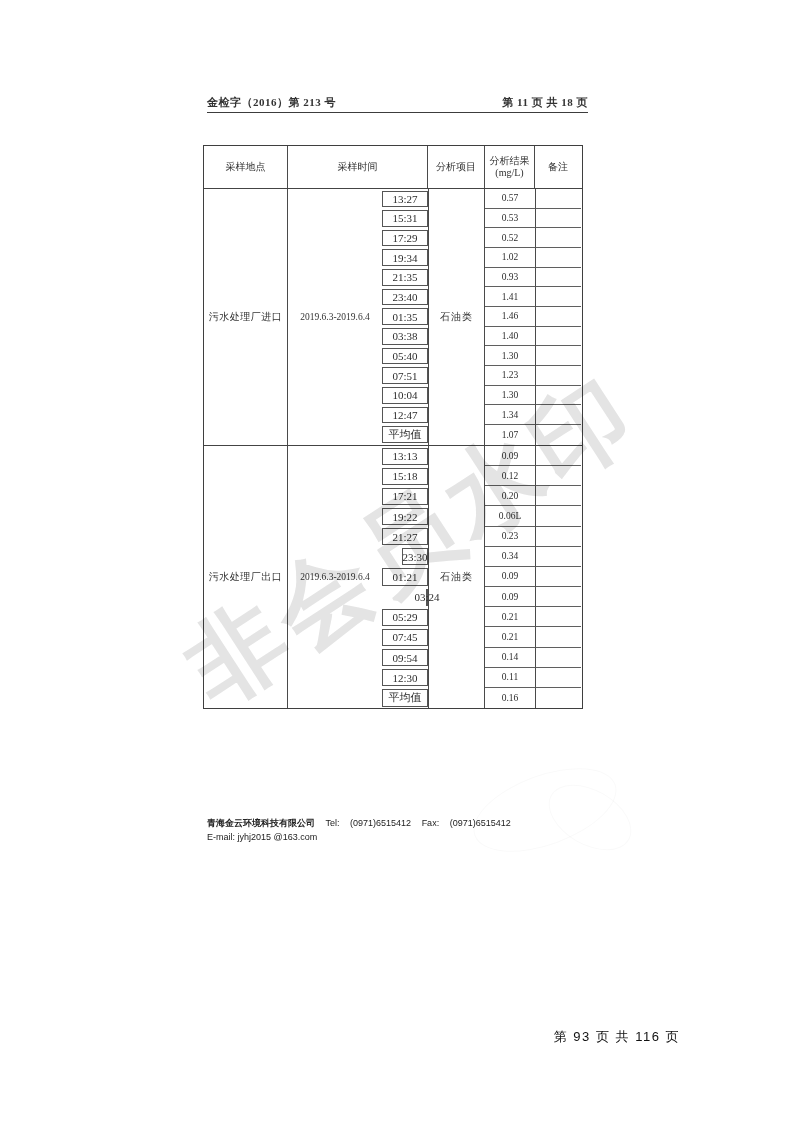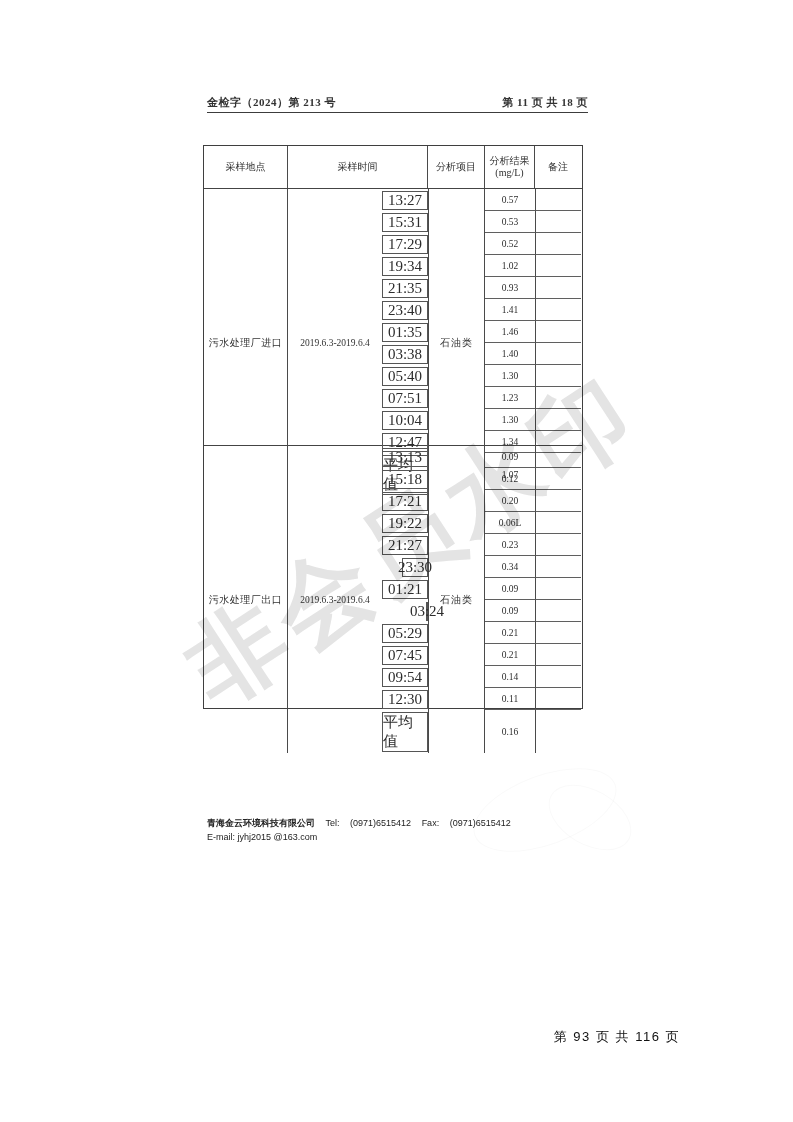--- a/index.html
+++ b/index.html
@@ -68,21 +68,21 @@
     grid-column: 4; grid-row: 1 / 14;
     border-left: 1px solid #4a4a4a; border-right: 1px solid #4a4a4a;
     display: flex; align-items: center; justify-content: center;
     font-size: 10px; color: #333; letter-spacing: 1px;
   }
   .cell-time { grid-column: 3; padding: 0; }
   .cell-time .box {
     height: calc(100% - 3px); margin: 1.5px 0;
     border: 1px solid #555;
     display: flex; align-items: center; justify-content: center;
-    font-size: 15px; color: #2c2c2c;
+    font-size: 11px; color: #2c2c2c;
   }
   .cell-result {
     grid-column: 5;
     display: flex; align-items: center; justify-content: center;
     font-size: 9.5px; color: #2c2c2c;
   }
   .cell-remark { grid-column: 6; border-left: 1px solid #4a4a4a; }
   .rule { border-bottom: 1px solid #5f5f5f; }
 
   
@@ -124,21 +124,21 @@
   }
   .crease.c1 { left: 470px; top: 775px; width: 150px; height: 70px; transform: rotate(-20deg); }
   .crease.c2 { left: 545px; top: 790px; width: 90px; height: 55px; transform: rotate(30deg); }
 </style>
 </head>
 <body>
 
 <div class="page">
 
   <div class="doc-header">
-    <span>金检字（2024）第 213 号</span>
+    <span>金检字（2016）第 213 号</span>
     <span>第 11 页 共 18 页</span>
   </div>
 
   <div class="doc-table">
     <div class="t-header">
       <div>
           <span>采样地点</span>
         </div>
       <div>
           <span>采样时间</span>

